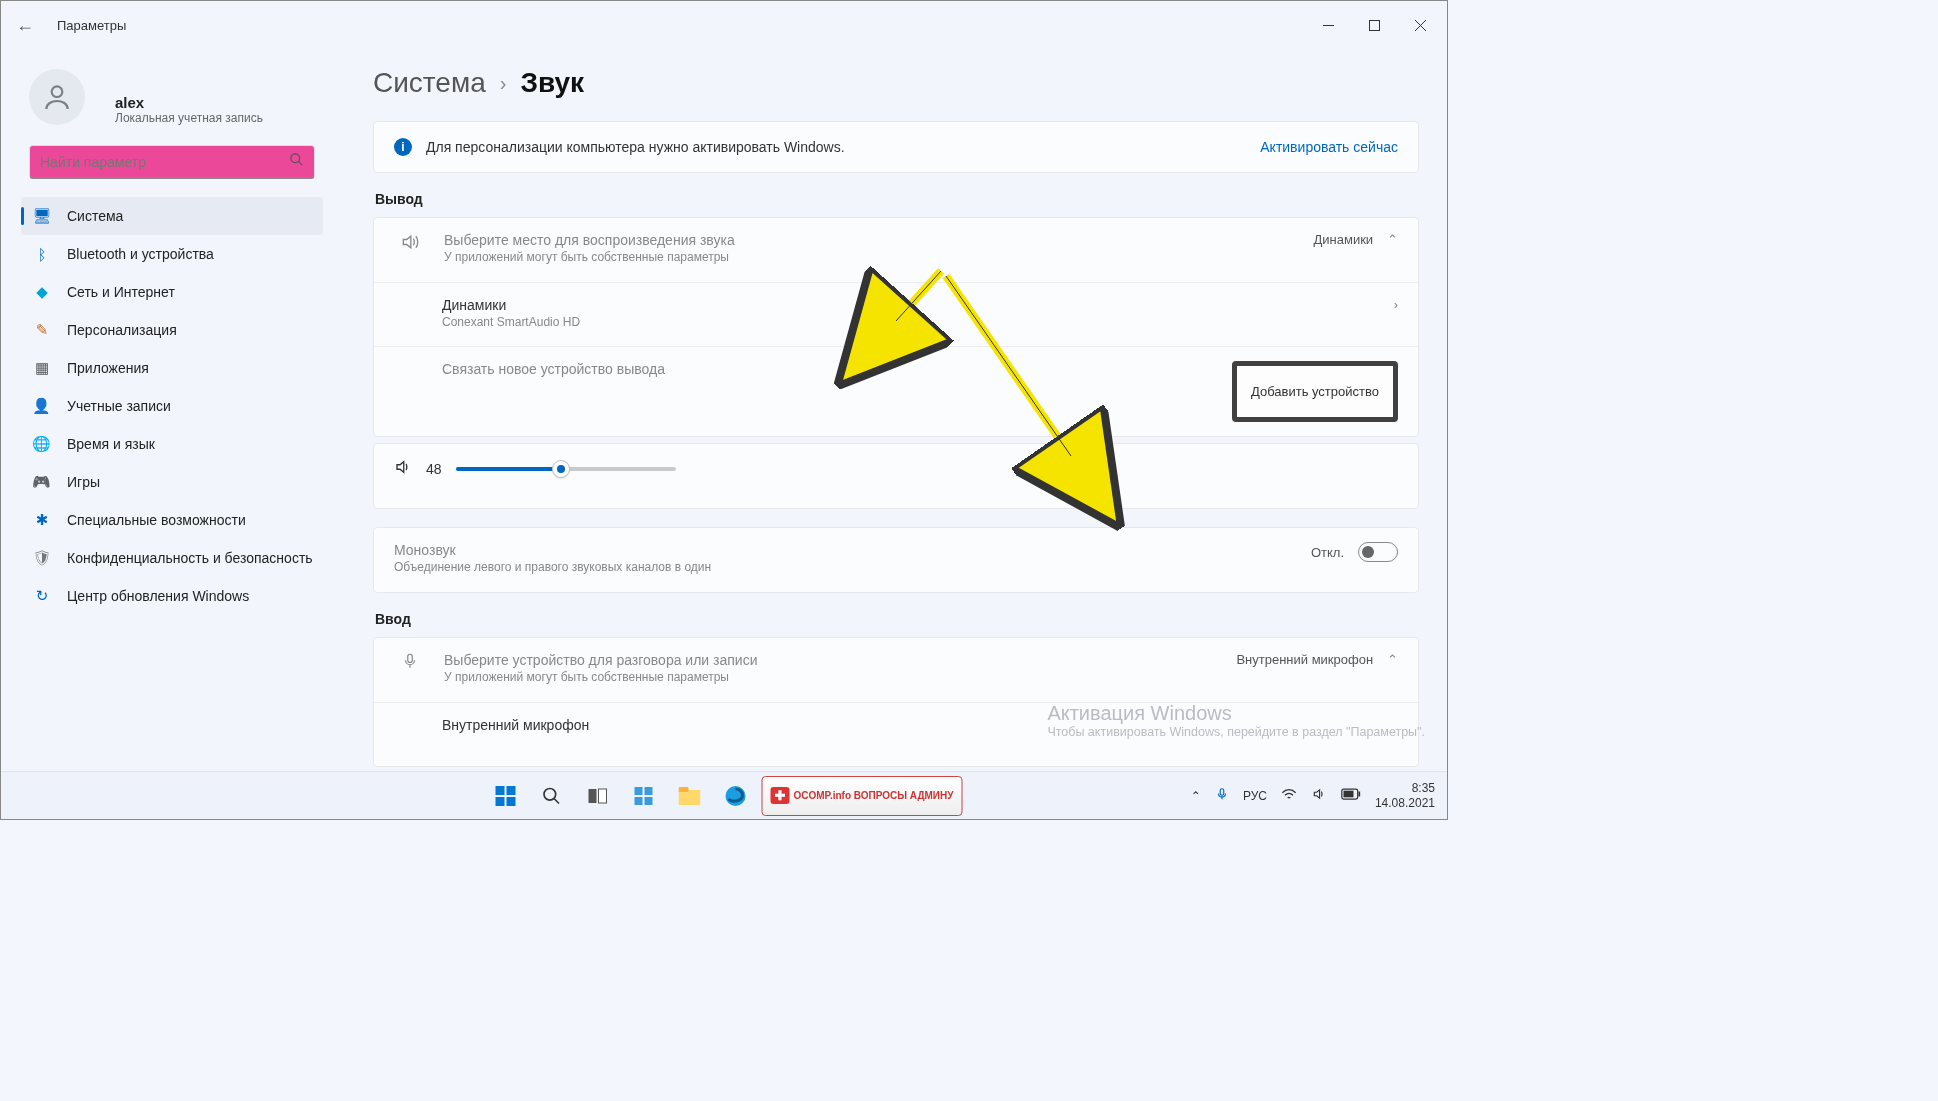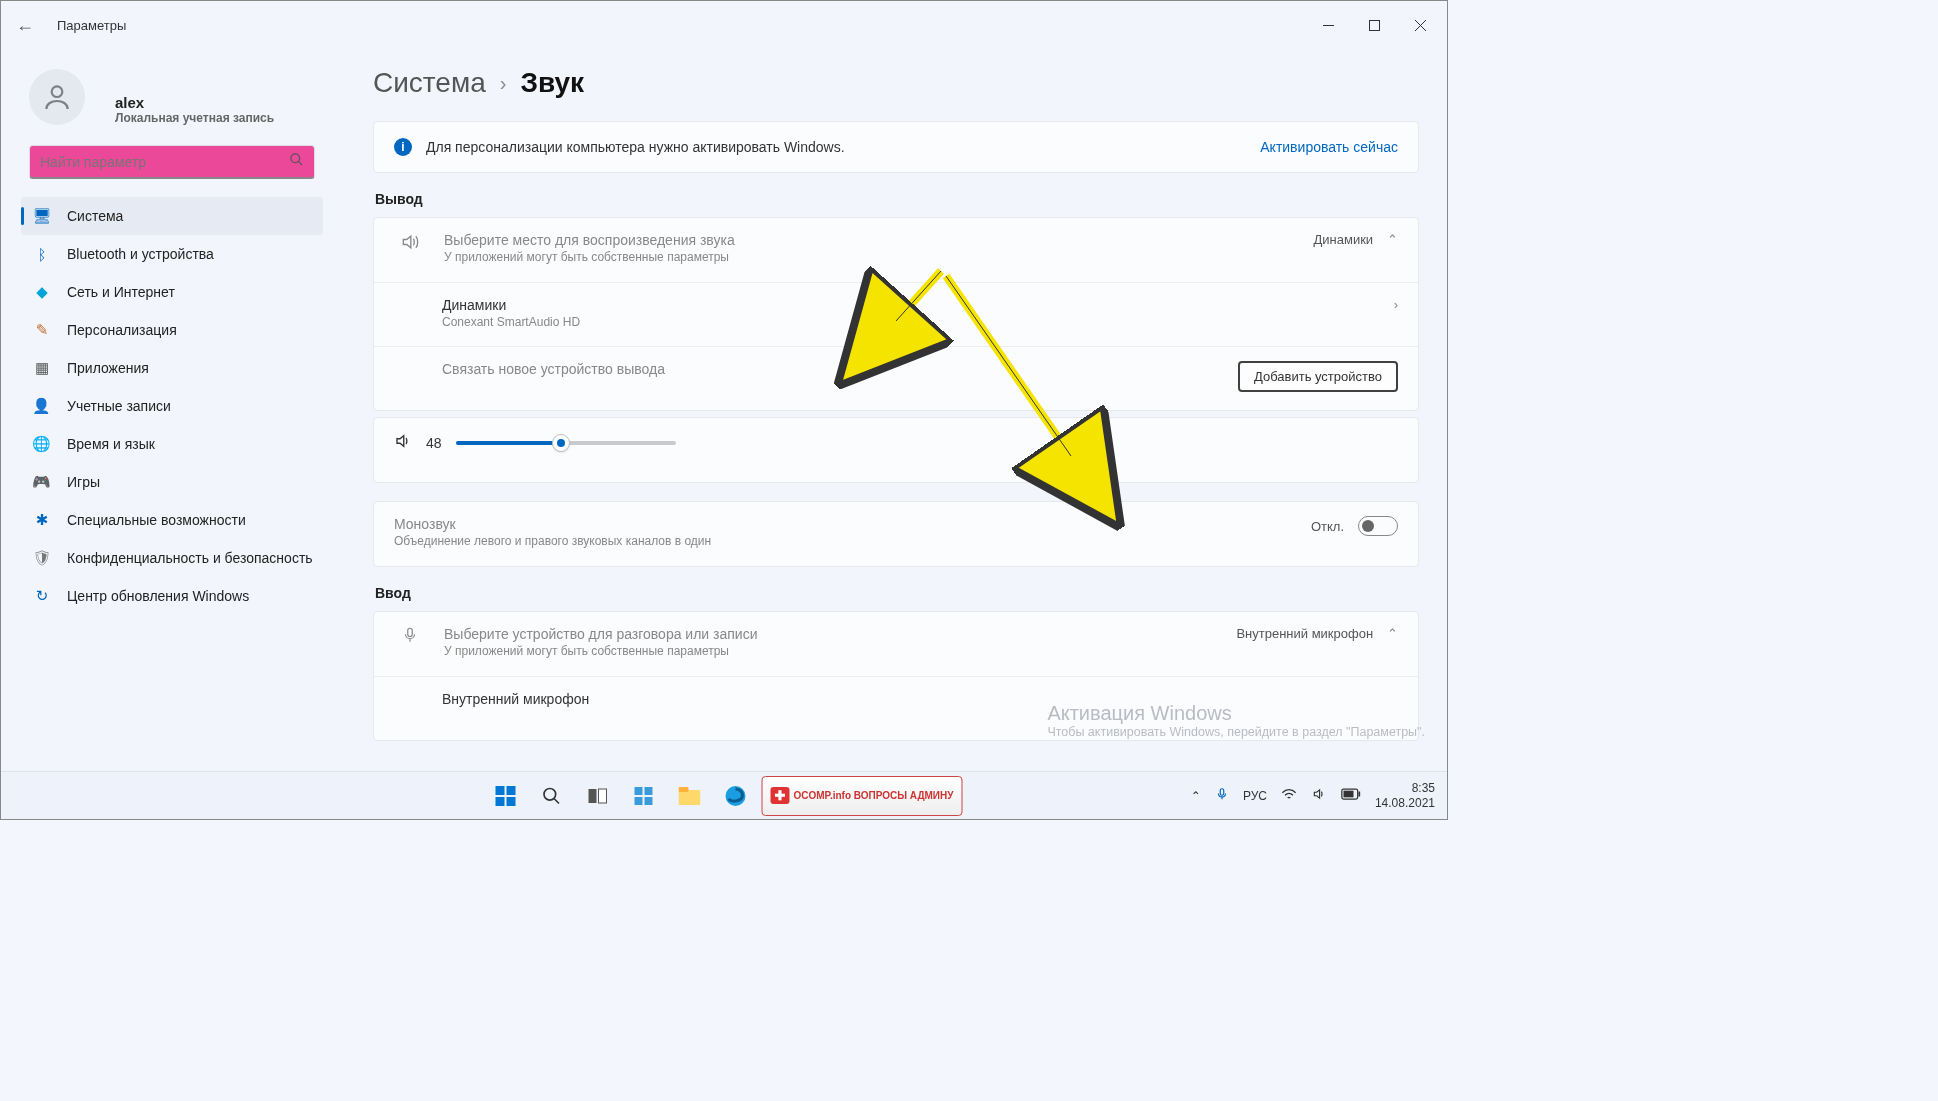--- a/index.html
+++ b/index.html
@@ -12,21 +12,21 @@
 .titlebar-title { font-size: 13px; color: #333; margin-left: 12px; }
 .titlebar-spacer { flex: 1; }
 .win-btn { width: 46px; height: 32px; display: flex; align-items: center; justify-content: center; color: #333; }
 
 .content { display: flex; height: calc(100% - 48px - 48px); }
 
 .sidebar { width: 330px; padding: 8px 8px 8px 20px; }
 .user-block { display: flex; align-items: flex-end; padding: 12px 8px 20px 8px; gap: 30px; }
 .avatar { width: 56px; height: 56px; border-radius: 50%; background: #e4e8ef; display: flex; align-items: center; justify-content: center; }
 .user-name { font-size: 15px; font-weight: 600; color: #222; }
-.user-sub { font-size: 12px; color: #666; font-weight: bold; }
+.user-sub { font-size: 12px; color: #666; }
 
 .search-box { display: flex; align-items: center; background: #ec4899; border: 1px solid #dbdde2; border-bottom: 2px solid #888; border-radius: 4px; height: 34px; padding: 0 10px; margin: 0 8px 18px 8px; }
 .search-box input { flex: 1; border: none; outline: none; background: transparent; font-size: 14px; color: #333; }
 .search-box .mag { color: #555; }
 
 .nav-item { display: flex; align-items: center; gap: 16px; height: 38px; padding: 0 12px; border-radius: 4px; font-size: 14px; color: #222; cursor: pointer; white-space: nowrap; overflow: hidden; }
 .nav-item.active { background: #e6ebf3; position: relative; }
 .nav-item.active::before { content: ""; position: absolute; left: 0; top: 10px; bottom: 10px; width: 3px; background: #0067c0; border-radius: 2px; }
 .nav-icon { width: 18px; display: flex; justify-content: center; font-size: 15px; }
 
@@ -47,21 +47,21 @@
 .row-sub { font-size: 12px; color: #888; margin-top: 2px; }
 .row-right { display: flex; align-items: center; gap: 14px; color: #555; font-size: 13px; }
 .chev { color: #888; font-size: 13px; }
 
 .activation-bar { display: flex; align-items: center; padding: 16px 20px; gap: 14px; }
 .info-dot { width: 18px; height: 18px; border-radius: 50%; background: #0067c0; color: #fff; font-size: 12px; display: flex; align-items: center; justify-content: center; font-weight: bold; }
 .act-link { color: #0067c0; font-size: 14px; margin-left: auto; }
 
 .section-h { font-size: 14px; font-weight: 600; color: #222; margin: 18px 0 10px 2px; }
 
-.btn-outline { border: 2px solid #404040; background: #fdfdfe; padding: 6px 14px; border-radius: 4px; font-size: 13px; color: #333; }
+.btn-outline { border: 5px solid #404040; background: #fdfdfe; padding: 18px 14px; border-radius: 4px; font-size: 13px; color: #333; }
 
 .slider-wrap { display: flex; align-items: center; gap: 14px; }
 .slider-track { width: 220px; height: 4px; background: #c8cacd; border-radius: 2px; position: relative; }
 .slider-fill { position: absolute; left: 0; top: 0; bottom: 0; background: #0067c0; border-radius: 2px; }
 .slider-thumb { position: absolute; top: 50%; width: 18px; height: 18px; background: #fff; border: 1px solid #bcbfc4; border-radius: 50%; transform: translate(-50%, -50%); box-shadow: 0 1px 2px rgba(0,0,0,.1); }
 .slider-thumb::after { content:""; position:absolute; inset:4px; background:#0067c0; border-radius:50%; }
 
 .toggle { width: 40px; height: 20px; border: 1px solid #888; border-radius: 10px; position: relative; }
 .toggle::after { content: ""; position: absolute; left: 3px; top: 3px; width: 12px; height: 12px; background: #666; border-radius: 50%; }
 

